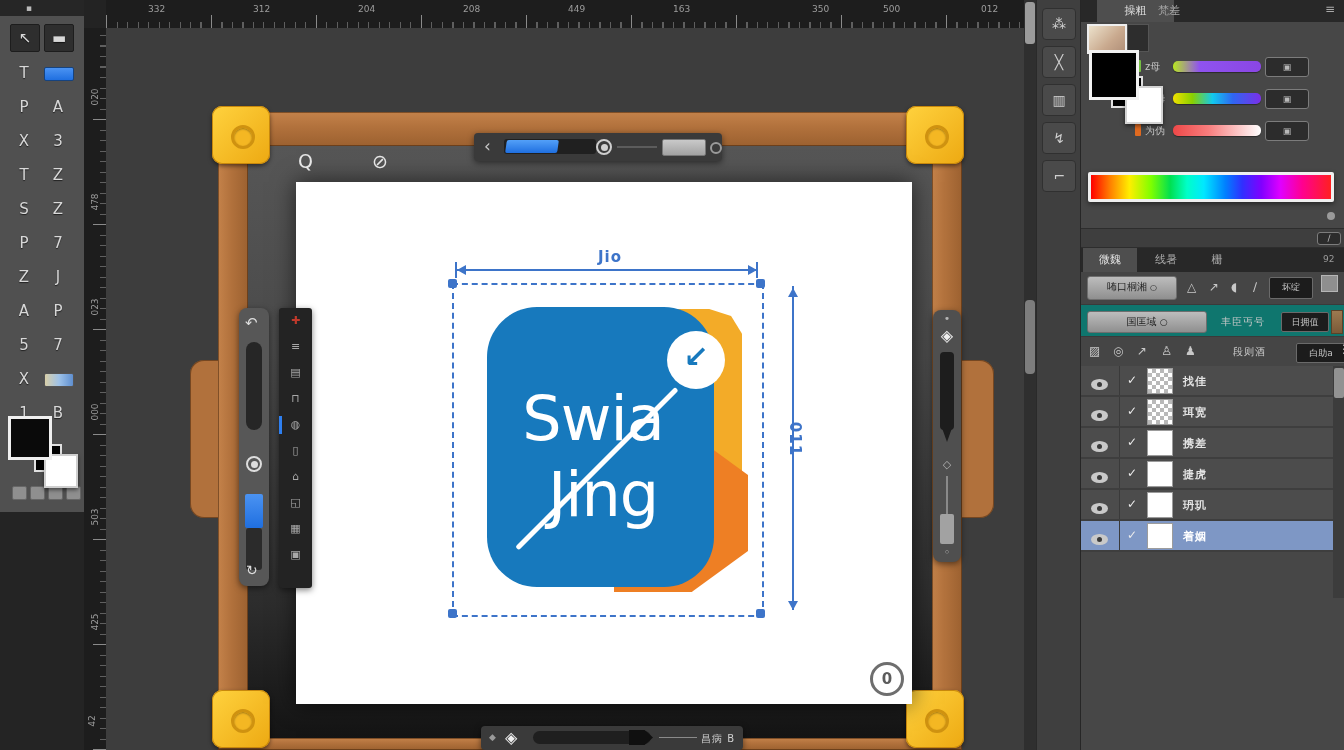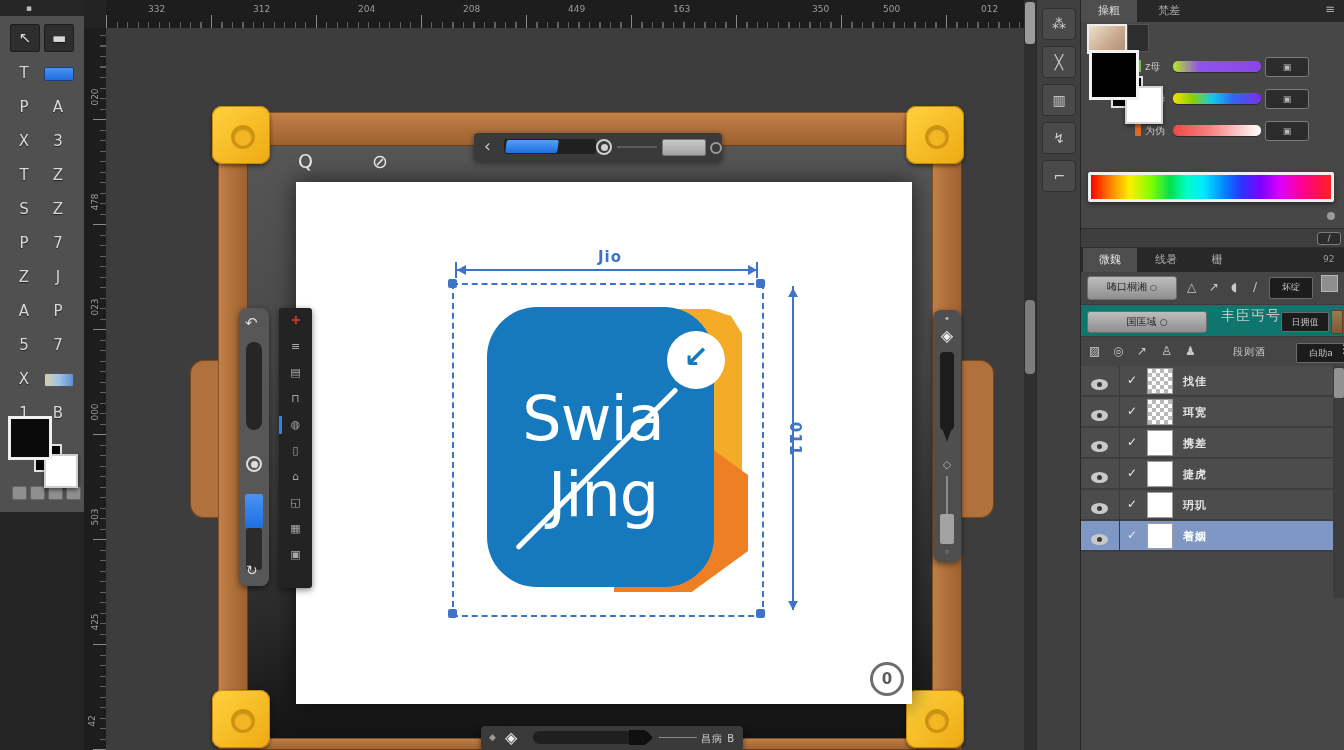--- a/index.html
+++ b/index.html
@@ -243,21 +243,21 @@
   <div class="abs" id="dock" style="left:1036px;top:0;width:44px;height:240px;">
       <span style="position:absolute;left:6px;top:8px;width:32px;height:30px;background:#4a4a4a;border:1px solid #303030;border-radius:4px;color:#cfcfcf;font-size:14px;text-align:center;line-height:30px;">⁂</span>
       <span style="position:absolute;left:6px;top:46px;width:32px;height:30px;background:#4a4a4a;border:1px solid #303030;border-radius:4px;color:#cfcfcf;font-size:14px;text-align:center;line-height:30px;">╳</span>
       <span style="position:absolute;left:6px;top:84px;width:32px;height:30px;background:#4a4a4a;border:1px solid #303030;border-radius:4px;color:#cfcfcf;font-size:14px;text-align:center;line-height:30px;">▥</span>
       <span style="position:absolute;left:6px;top:122px;width:32px;height:30px;background:#4a4a4a;border:1px solid #303030;border-radius:4px;color:#cfcfcf;font-size:14px;text-align:center;line-height:30px;">↯</span>
       <span style="position:absolute;left:6px;top:160px;width:32px;height:30px;background:#4a4a4a;border:1px solid #303030;border-radius:4px;color:#cfcfcf;font-size:14px;text-align:center;line-height:30px;">⌐</span>
     </div>
 
   <div class="abs" id="rpanel">
     <div class="abs tabbar" style="left:0;top:0;width:264px;height:22px;">
-      <span class="abs tab active" style="left:0;top:0;width:56px;">操粗</span>
+      <span class="abs tab active" style="left:16px;top:0;width:77px;">操粗</span>
       <span class="abs tab" style="left:60px;top:0;width:56px;">梵差</span>
       <span class="abs" style="left:244px;top:2px;font-size:12px;color:#aaa;">≡</span>
     </div>
 
     <div class="abs" style="left:6px;top:24px;width:36px;height:26px;background:linear-gradient(135deg,#ece2cc,#c9a98e 60%,#b08f78);border:2px solid #eee;"></div>
     <div class="abs" style="left:46px;top:24px;width:20px;height:26px;background:#2d2d2d;border:1px solid #555;"></div>
     <div class="abs" style="left:30px;top:76px;width:28px;height:28px;background:#000;border:2px solid #e0e0e0;z-index:2;"></div>
     <div class="abs" style="left:44px;top:86px;width:34px;height:34px;background:#fff;border:2px solid #d4d4d4;box-shadow:0 2px 4px rgba(0,0,0,.5);z-index:3;"></div>
     <div class="abs" style="left:8px;top:50px;width:44px;height:44px;background:#000;border:3px solid #f2f2f2;z-index:4;"></div>
     <div id="grad-rows">
@@ -296,21 +296,21 @@
       <span id="opts-icons"><span class="licon" style="position:absolute;left:106px;top:8px;">△</span><span class="licon" style="position:absolute;left:128px;top:8px;">↗</span><span class="licon" style="position:absolute;left:150px;top:8px;">◖</span><span class="licon" style="position:absolute;left:172px;top:8px;">∕</span></span>
       <span class="abs darkfield" style="left:188px;top:5px;width:42px;height:20px;">坏绽</span>
       <span class="abs" style="left:240px;top:3px;width:15px;height:15px;background:#8f8f8f;border:1px solid #b5b5b5;"></span>
     </div>
 
     <div class="abs" style="left:0;top:304px;width:264px;height:32px;background:#0f766e;border-top:1px solid #3a3a3a;">
       <span class="abs lightbtn" style="left:6px;top:6px;width:118px;height:20px;">
         <span>国匡域</span>
         <span style="font-size:9px;">○</span>
       </span>
-      <span class="abs" style="left:140px;top:2px;font-size:14px;color:#c9c9c9;letter-spacing:1px;">丰臣丐号</span>
+      <span class="abs" style="left:140px;top:10px;font-size:10px;color:#c9c9c9;letter-spacing:1px;">丰臣丐号</span>
       <span class="abs darkfield" style="left:200px;top:7px;width:46px;height:18px;">日拥值</span>
       <span class="abs" style="left:250px;top:5px;width:10px;height:22px;background:linear-gradient(180deg,#9c7a50,#7a5a38);border:1px solid #5a4228;"></span>
     </div>
 
     <div class="abs" style="left:0;top:336px;width:264px;height:30px;background:#454545;border-top:1px solid #3a3a3a;border-bottom:2px solid #353535;">
       <span id="lock-icons"><span class="licon" style="position:absolute;left:8px;top:7px;">▨</span><span class="licon" style="position:absolute;left:32px;top:7px;">◎</span><span class="licon" style="position:absolute;left:56px;top:7px;">↗</span><span class="licon" style="position:absolute;left:80px;top:7px;">♙</span><span class="licon" style="position:absolute;left:104px;top:7px;">♟</span></span>
       <span class="abs" style="left:152px;top:8px;font-size:10px;color:#c9c9c9;letter-spacing:1px;">段则酒</span>
       <span class="abs darkfield" style="left:208px;top:6px;width:48px;height:18px;margin-left:7px;">白助a</span>
       <span class="abs" style="left:257px;top:5px;font-size:12px;color:#bbb;">⋮</span>
     </div>

